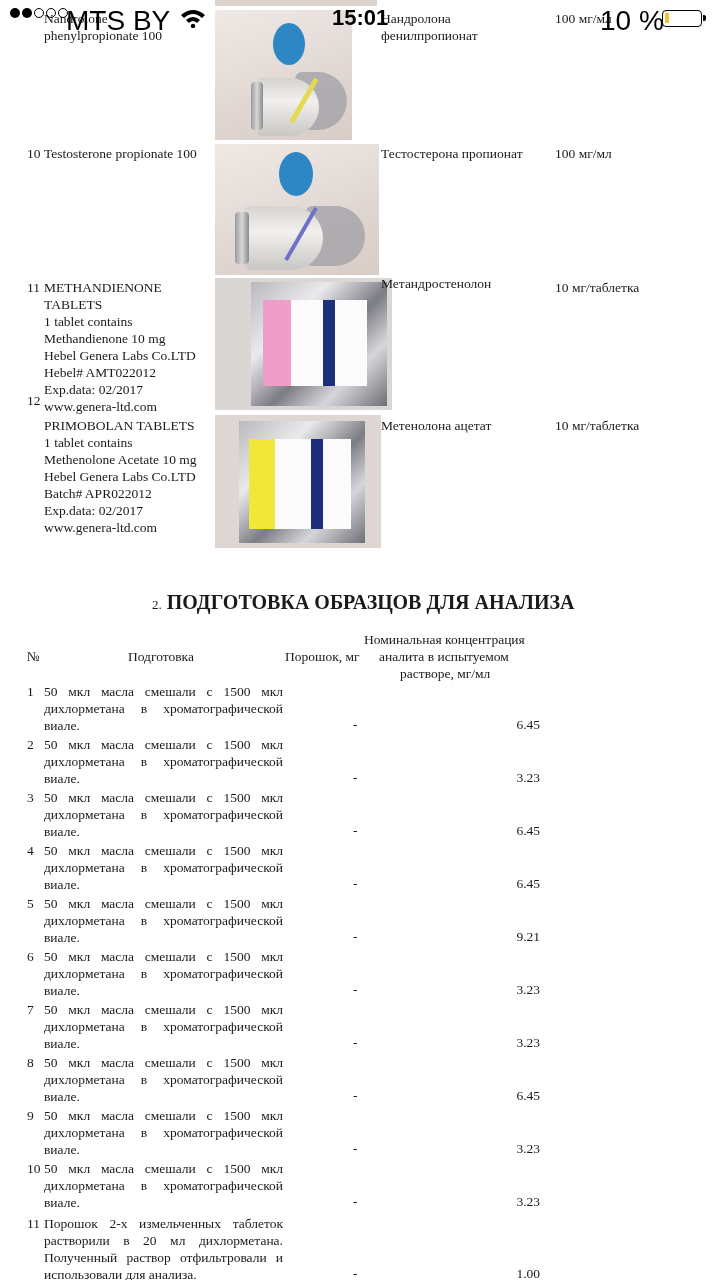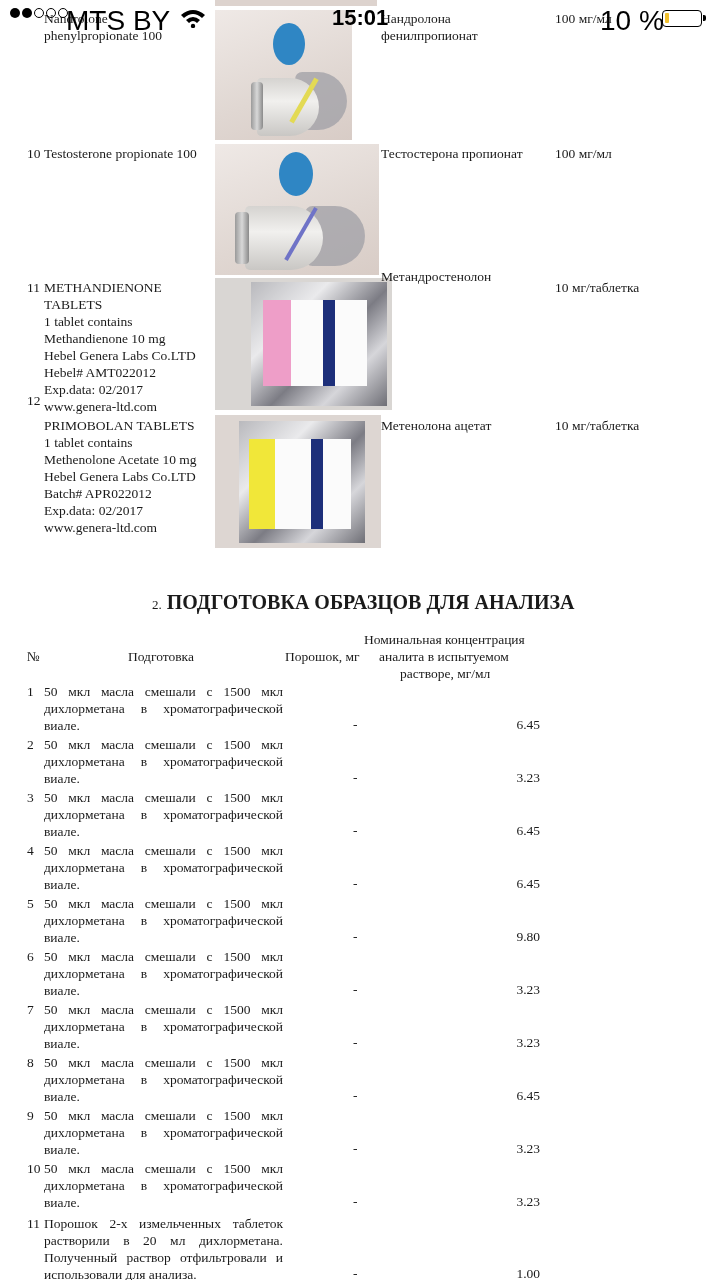--- a/index.html
+++ b/index.html
@@ -116,21 +116,21 @@
     <div class="abs t" style="left:44px;top:364px;">Hebel# AMT022012</div>
     <div class="abs t" style="left:44px;top:381px;">Exp.data: 02/2017</div>
     <div class="abs t" style="left:44px;top:398px;">www.genera-ltd.com</div>
     <div class="photo" style="left:215px;top:278px;width:177px;height:132px;background:#d9d6d3;">
       <div class="pack" style="left:36px;top:4px;width:136px;height:124px;"></div>
       <div class="label" style="left:48px;top:22px;width:104px;height:86px;">
         <div class="tag" style="width:28px;background:#ee9ec8;"></div>
         <div class="band" style="left:60px;width:12px;"></div>
       </div>
     </div>
-    <div class="abs t" style="left:381px;top:268px;">Метандростенолон</div>
+    <div class="abs t" style="left:381px;top:275px;">Метандростенолон</div>
     <div class="abs t" style="left:555px;top:279px;">10 мг/таблетка</div>
   </div>
 
   <div>
     <div class="abs t" style="left:27px;top:392px;">12</div>
     <div class="abs t" style="left:44px;top:417px;">PRIMOBOLAN TABLETS</div>
     <div class="abs t" style="left:44px;top:434px;">1 tablet contains</div>
     <div class="abs t" style="left:44px;top:451px;">Methenolone Acetate 10 mg</div>
     <div class="abs t" style="left:44px;top:468px;">Hebel Genera Labs Co.LTD</div>
     <div class="abs t" style="left:44px;top:485px;">Batch# APR022012</div>
@@ -184,21 +184,21 @@
   <div style="position:absolute;left:0;top:842px;width:719px;height:53px;">
     <div class="row-num" style="left:27px;top:0;">4</div>
     <div class="prep" style="top:0;">50 мкл масла смешали с 1500 мкл дихлорметана в хроматографической виале.</div>
     <div class="dash" style="top:34px;">-</div>
     <div class="conc" style="top:34px;">6.45</div>
   </div>
   <div style="position:absolute;left:0;top:895px;width:719px;height:53px;">
     <div class="row-num" style="left:27px;top:0;">5</div>
     <div class="prep" style="top:0;">50 мкл масла смешали с 1500 мкл дихлорметана в хроматографической виале.</div>
     <div class="dash" style="top:34px;">-</div>
-    <div class="conc" style="top:34px;">9.80</div>
+    <div class="conc" style="top:34px;">9.21</div>
   </div>
   <div style="position:absolute;left:0;top:948px;width:719px;height:53px;">
     <div class="row-num" style="left:27px;top:0;">6</div>
     <div class="prep" style="top:0;">50 мкл масла смешали с 1500 мкл дихлорметана в хроматографической виале.</div>
     <div class="dash" style="top:34px;">-</div>
     <div class="conc" style="top:34px;">3.23</div>
   </div>
   <div style="position:absolute;left:0;top:1001px;width:719px;height:53px;">
     <div class="row-num" style="left:27px;top:0;">7</div>
     <div class="prep" style="top:0;">50 мкл масла смешали с 1500 мкл дихлорметана в хроматографической виале.</div>

